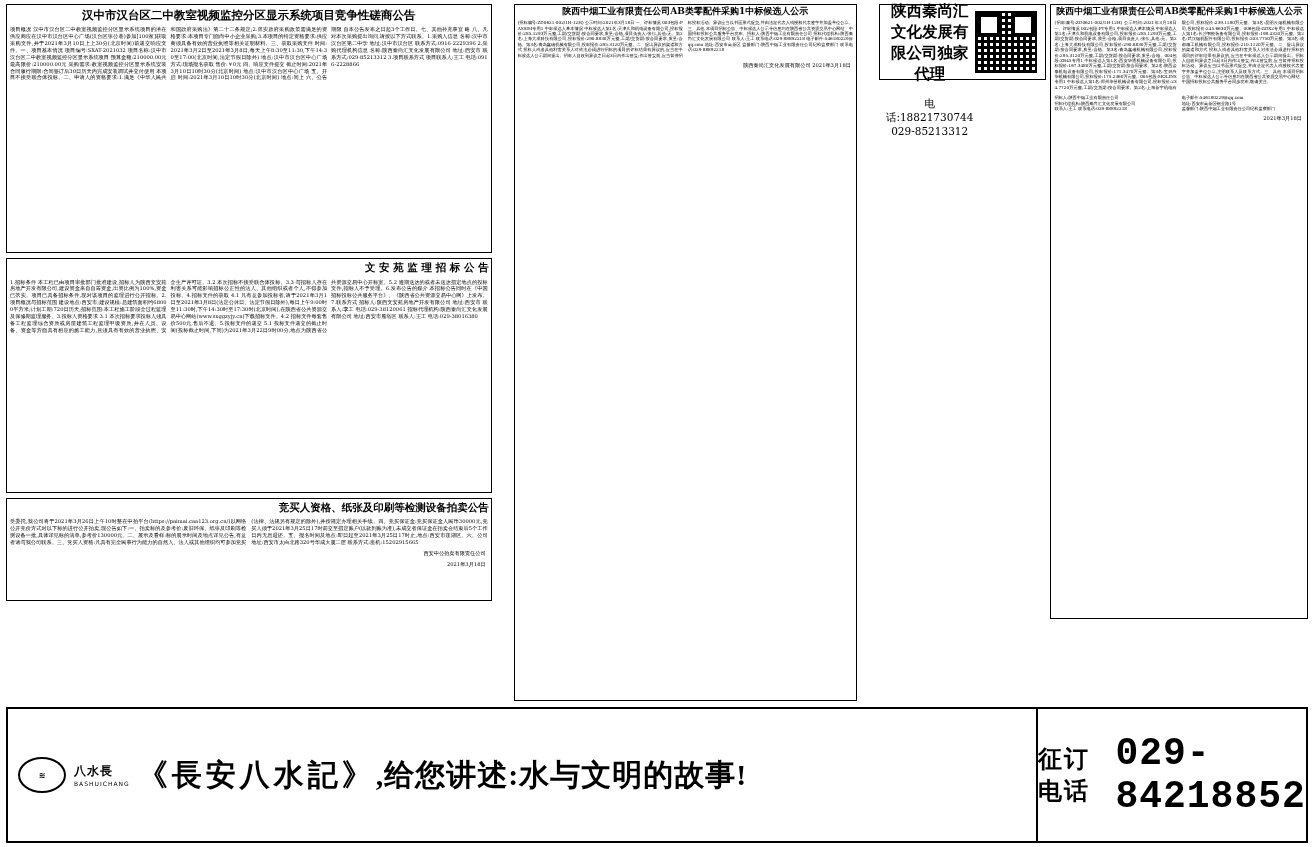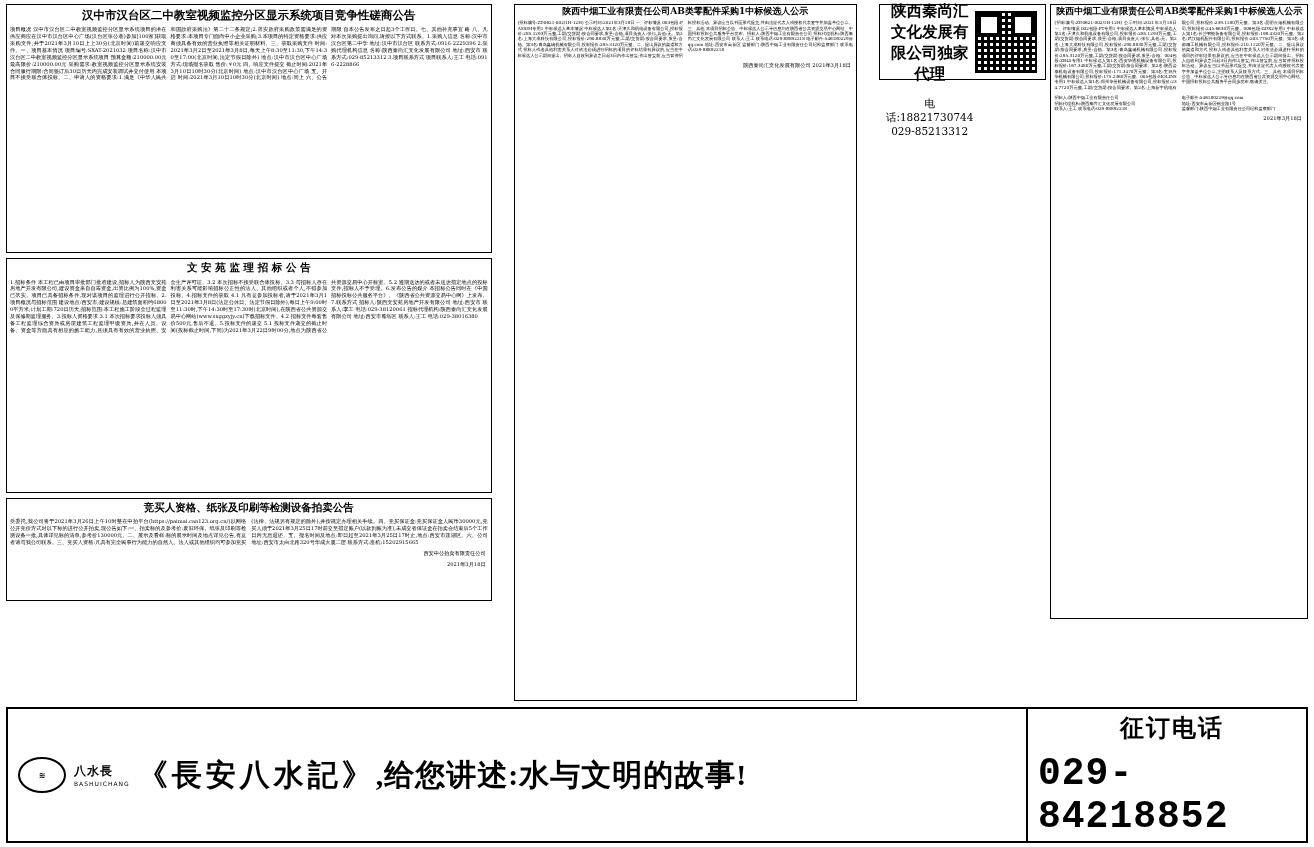--- a/index.html
+++ b/index.html
@@ -31,21 +31,21 @@
     background:#fff;
   }
 
   .title{
     text-align:center;
     font-weight:bold;
     font-family:"DejaVu Serif","Liberation Serif",serif;
     line-height:1.25;
   }
   .t-lg{font-size:11.5px;padding:3px 2px 2px 2px;}
-  .t-md{font-size:10.5px;padding:2px;}
+  .t-md{font-size:10.5px;padding:2px;text-align:right;}
   .t-sm{font-size:9px;padding:1px;}
 
   .body-text{
     font-size:5.2px;
     line-height:1.32;
     text-align:justify;
     text-justify:inter-ideograph;
     font-family:"DejaVu Serif","Liberation Serif",serif;
     padding:2px 3px 3px 3px;
     word-break:break-all;
@@ -131,24 +131,23 @@
     font-size:30px;font-weight:bold;
     font-family:Liberation Serif, serif;
     white-space:nowrap;
     letter-spacing:1px;
     text-align:center;
   }
   .ad-line .book{letter-spacing:4px;}
   .ad-right{
     width:268px;
     border-left:2px solid #000;
-    display:flex;flex-direction:column;
+    display:flex;
     align-items:center;justify-content:center;
     gap:8px;
-    padding-left:10px;
   }
   .ad-right-t{font-size:24px;font-weight:bold;font-family:"DejaVu Serif","Liberation Serif",serif;letter-spacing:2px;}
   .ad-right-n{font-size:38px;font-weight:bold;font-family:Liberation Mono, monospace;letter-spacing:1px;}
 </style>
 </head>
 <body>
 
 <div class="page">
 
   <div class="cols">

